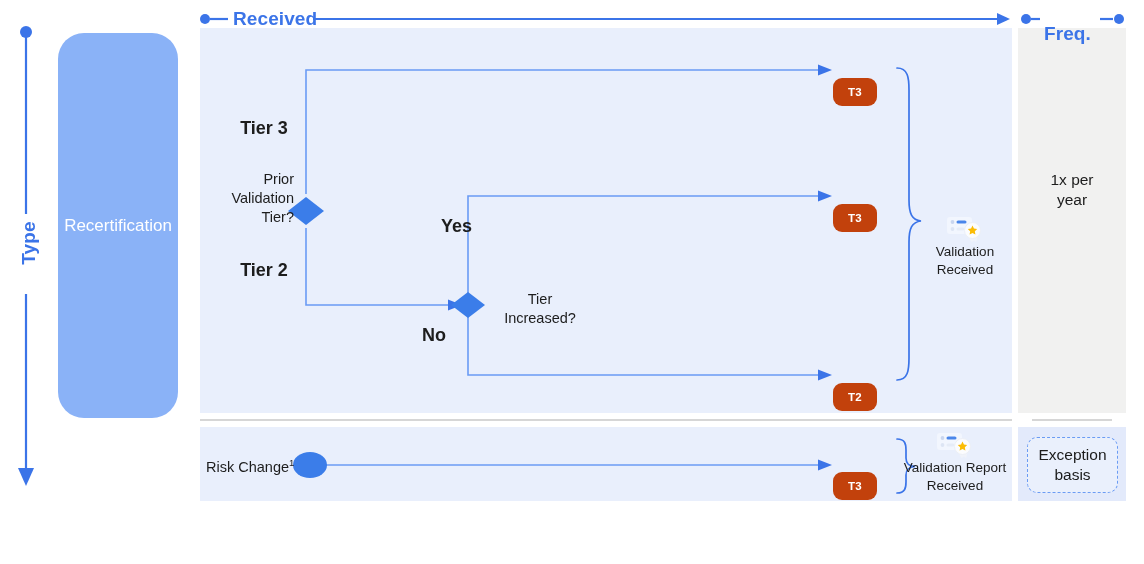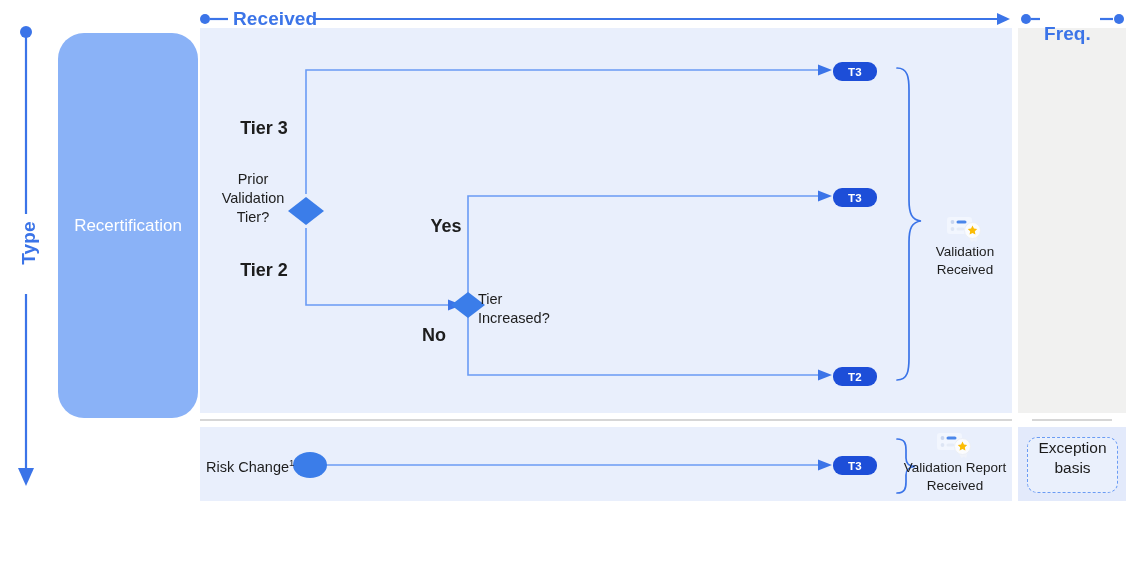--- a/index.html
+++ b/index.html
@@ -61,21 +61,21 @@
   }
   #freq-panel-bottom {
     left: 1018px; top: 427px;
     width: 108px; height: 74px;
     background: #e3eafb;
   }
 
   
   #recert-pill {
     left: 58px; top: 33px;
-    width: 140px; height: 385px;
+    width: 120px; height: 385px;
     background: #8ab2f7;
     border-radius: 26px;
     display: flex;
     align-items: center;
     justify-content: center;
   }
   #recert-pill-label {
     color: #ffffff;
     font-size: 17px;
     font-weight: 400;
@@ -99,21 +99,21 @@
     text-align: center;
     line-height: 1.28;
   }
   #exception-box {
     left: 1027px; top: 437px;
     width: 91px; height: 56px;
     border: 1.6px dashed #6a9bf4;
     border-radius: 10px;
     background: #eaf0fc;
     display: flex;
-    align-items: flex-start;
+    align-items: center;
     justify-content: center;
     box-sizing: border-box;
   }
   #exception-box-label {
     color: #1b1b1b;
     font-size: 15.5px;
     font-weight: 400;
     text-align: center;
     line-height: 1.28;
   }
@@ -123,53 +123,54 @@
     color: #1d1d1d;
     font-size: 14.5px;
     font-weight: 400;
     line-height: 1.3;
     white-space: pre-line;
   }
   .flow-text.bold { font-weight: 700; font-size: 18px; }
 
   #label-tier3 { left: 222px; top: 117px; width: 84px; text-align: center; }
   #label-tier2 { left: 222px; top: 259px; width: 84px; text-align: center; }
-  #label-prior  { left: 212px; top: 170px; width: 82px; text-align: center; }
-  #label-yes { left: 408px; top: 215px; width: 76px; text-align: center; }
+  #label-prior  { left: 212px; top: 170px; width: 82px; text-align: right; }
+  #label-yes { left: 396px; top: 215px; width: 76px; text-align: right; }
   #label-no  { left: 396px; top: 324px; width: 76px; text-align: center; }
-  #label-tier-increased { left: 478px; top: 290px; width: 124px; text-align: left; }
+  #label-tier-increased { left: 478px; top: 290px; width: 124px; text-align: center; }
   #label-risk-change { left: 206px; top: 457px; width: 94px; text-align: left; }
   #label-risk-change sup { font-size: 9.5px; }
 
   #label-validation-received {
     left: 915px; top: 243px; width: 100px;
     text-align: center; font-size: 13.5px;
   }
   #label-validation-report {
     left: 890px; top: 459px; width: 130px;
     text-align: center; font-size: 13.5px;
   }
   #label-freq-year {
     left: 1022px; top: 170px; width: 100px;
     text-align: center; font-size: 15.5px; font-weight: 400;
   }
 
   
   .tier-badge {
-    background: #1d4ed8;
+    background: #c2410c;
     color: #ffffff;
     font-size: 11.5px;
     font-weight: 700;
     border-radius: 9px;
     width: 44px;
-    height: 19px;
+    height: 28px;
     display: flex;
     align-items: center;
     justify-content: center;
     letter-spacing: 0.2px;
+    margin-top: 16px;
   }
   #badge-t3-top { left: 833px; top: 62px; }
   #badge-t3-mid { left: 833px; top: 188px; }
   #badge-t2-bot { left: 833px; top: 367px; }
   #badge-t3-off { left: 833px; top: 456px; }
 
   
   #footnote {
     left: 88px; top: 537px;
     width: 960px;
@@ -308,20 +309,22 @@
     <path d="M24 22 l3.5 6 l2.4 -1.6 l2.2 1.6 l1.6 -6 z" fill="#f0f3fa"></path>
     <circle cx="28.5" cy="16.5" r="8" fill="#fbfcfe" stroke="#eceff6" stroke-width="1"></circle>
     <path d="M28.5 11.6 l1.45 2.95 l3.25 .47 l-2.35 2.29 l.55 3.24 l-2.9 -1.53 l-2.9 1.53 l.55 -3.24 l-2.35 -2.29 l3.25 -.47 z" fill="#fbbc05"></path>
   </svg>
 
   <div class="abs flow-text" id="label-validation-received">Validation
 Received</div>
   <div class="abs flow-text" id="label-validation-report">Validation Report
 Received</div>
 
+  <div class="abs flow-text" id="label-freq-year">1x per
+year</div>
 
   <div class="abs" id="exception-box">
     <span id="exception-box-label">Exception
 basis</span>
   </div>
 
 
 </div>
 
 </body></html>

